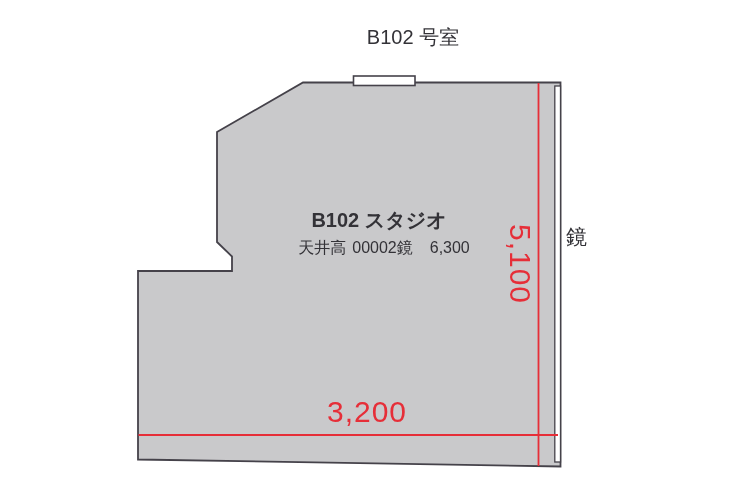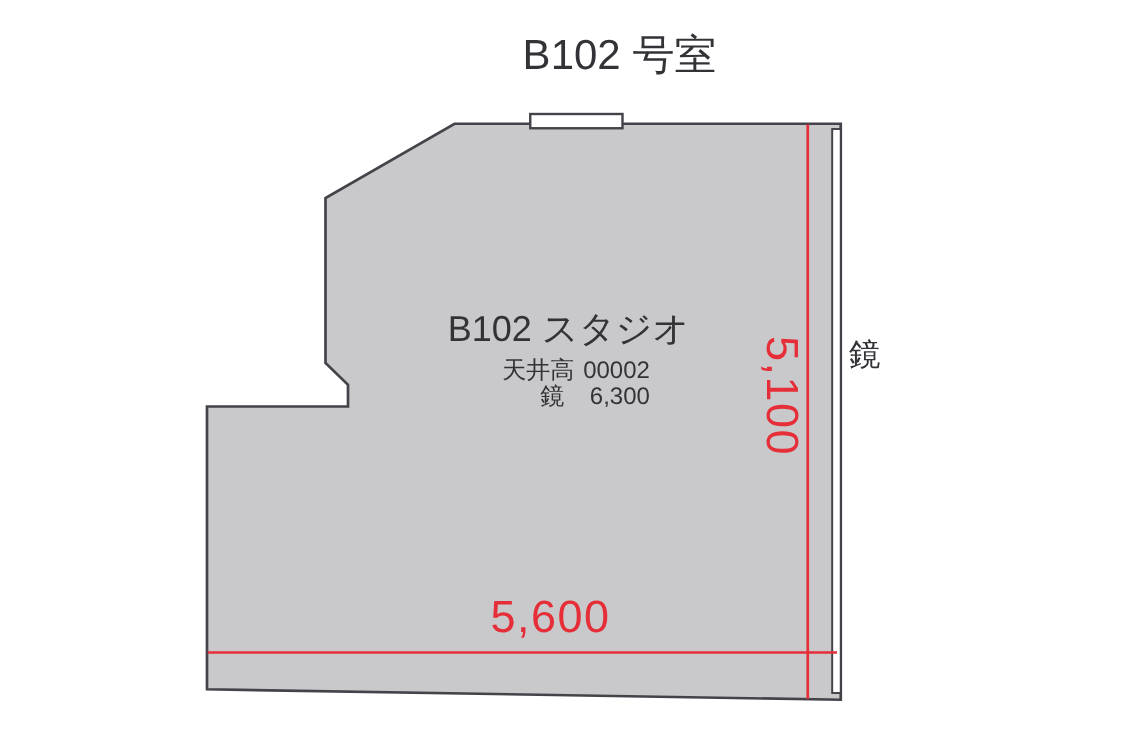--- a/index.html
+++ b/index.html
@@ -25,34 +25,35 @@
   .plan-svg { position: absolute; inset: 0; }
   .floor   { fill: var(--floor-fill); stroke: var(--outline); stroke-width: 1.8; stroke-linejoin: miter; }
   .door    { fill: #ffffff; stroke: var(--outline); stroke-width: 1.6; }
   .mirror  { fill: #ffffff; stroke: var(--outline); stroke-width: 1.3; }
   .dim-line { stroke: var(--accent-red); stroke-width: 1.8; }
 
   .txt { position: absolute; white-space: nowrap; }
   .page-title {
     left: 413px; top: 20px;
     transform: translateX(-50%);
-    font-size: 28px; line-height: 34px;
+    font-size: 20px; line-height: 34px;
     color: var(--ink);
   }
   .room-name {
     left: 379px; top: 208px;
     transform: translateX(-50%);
-    font-size: 24px; line-height: 24px;
+    font-size: 20px; line-height: 24px;
     color: var(--ink);
+    font-weight: bold;
   }
   .specs {
     position: absolute;
     left: 384px; top: 239px;
     transform: translateX(-50%);
-    display: flex; flex-direction: column; align-items: flex-end;
+    display: flex; flex-direction: row; align-items: center;
     font-size: 16px; line-height: 17px;
     color: var(--ink);
   }
   .spec-row { display: flex; }
   .spec-row.ceiling { column-gap: 6px; }
   .spec-row.mirror  { column-gap: 17px; }
   .dim {
     color: var(--accent-red);
     font-size: 30px; line-height: 30px;
     letter-spacing: 1px;
@@ -93,19 +94,19 @@
     <div class="spec-row ceiling">
       <span>天井高</span>
       <span>00002</span>
     </div>
     <div class="spec-row mirror">
       <span>鏡</span>
       <span>6,300</span>
     </div>
   </div>
 
-  <div class="txt dim dim-width">5,600</div>
+  <div class="txt dim dim-width">3,200</div>
 
   <div class="txt dim dim-height">5,100</div>
 
   <div class="txt mirror-wall-label">鏡</div>
 
 </div>
 
 </body></html>

